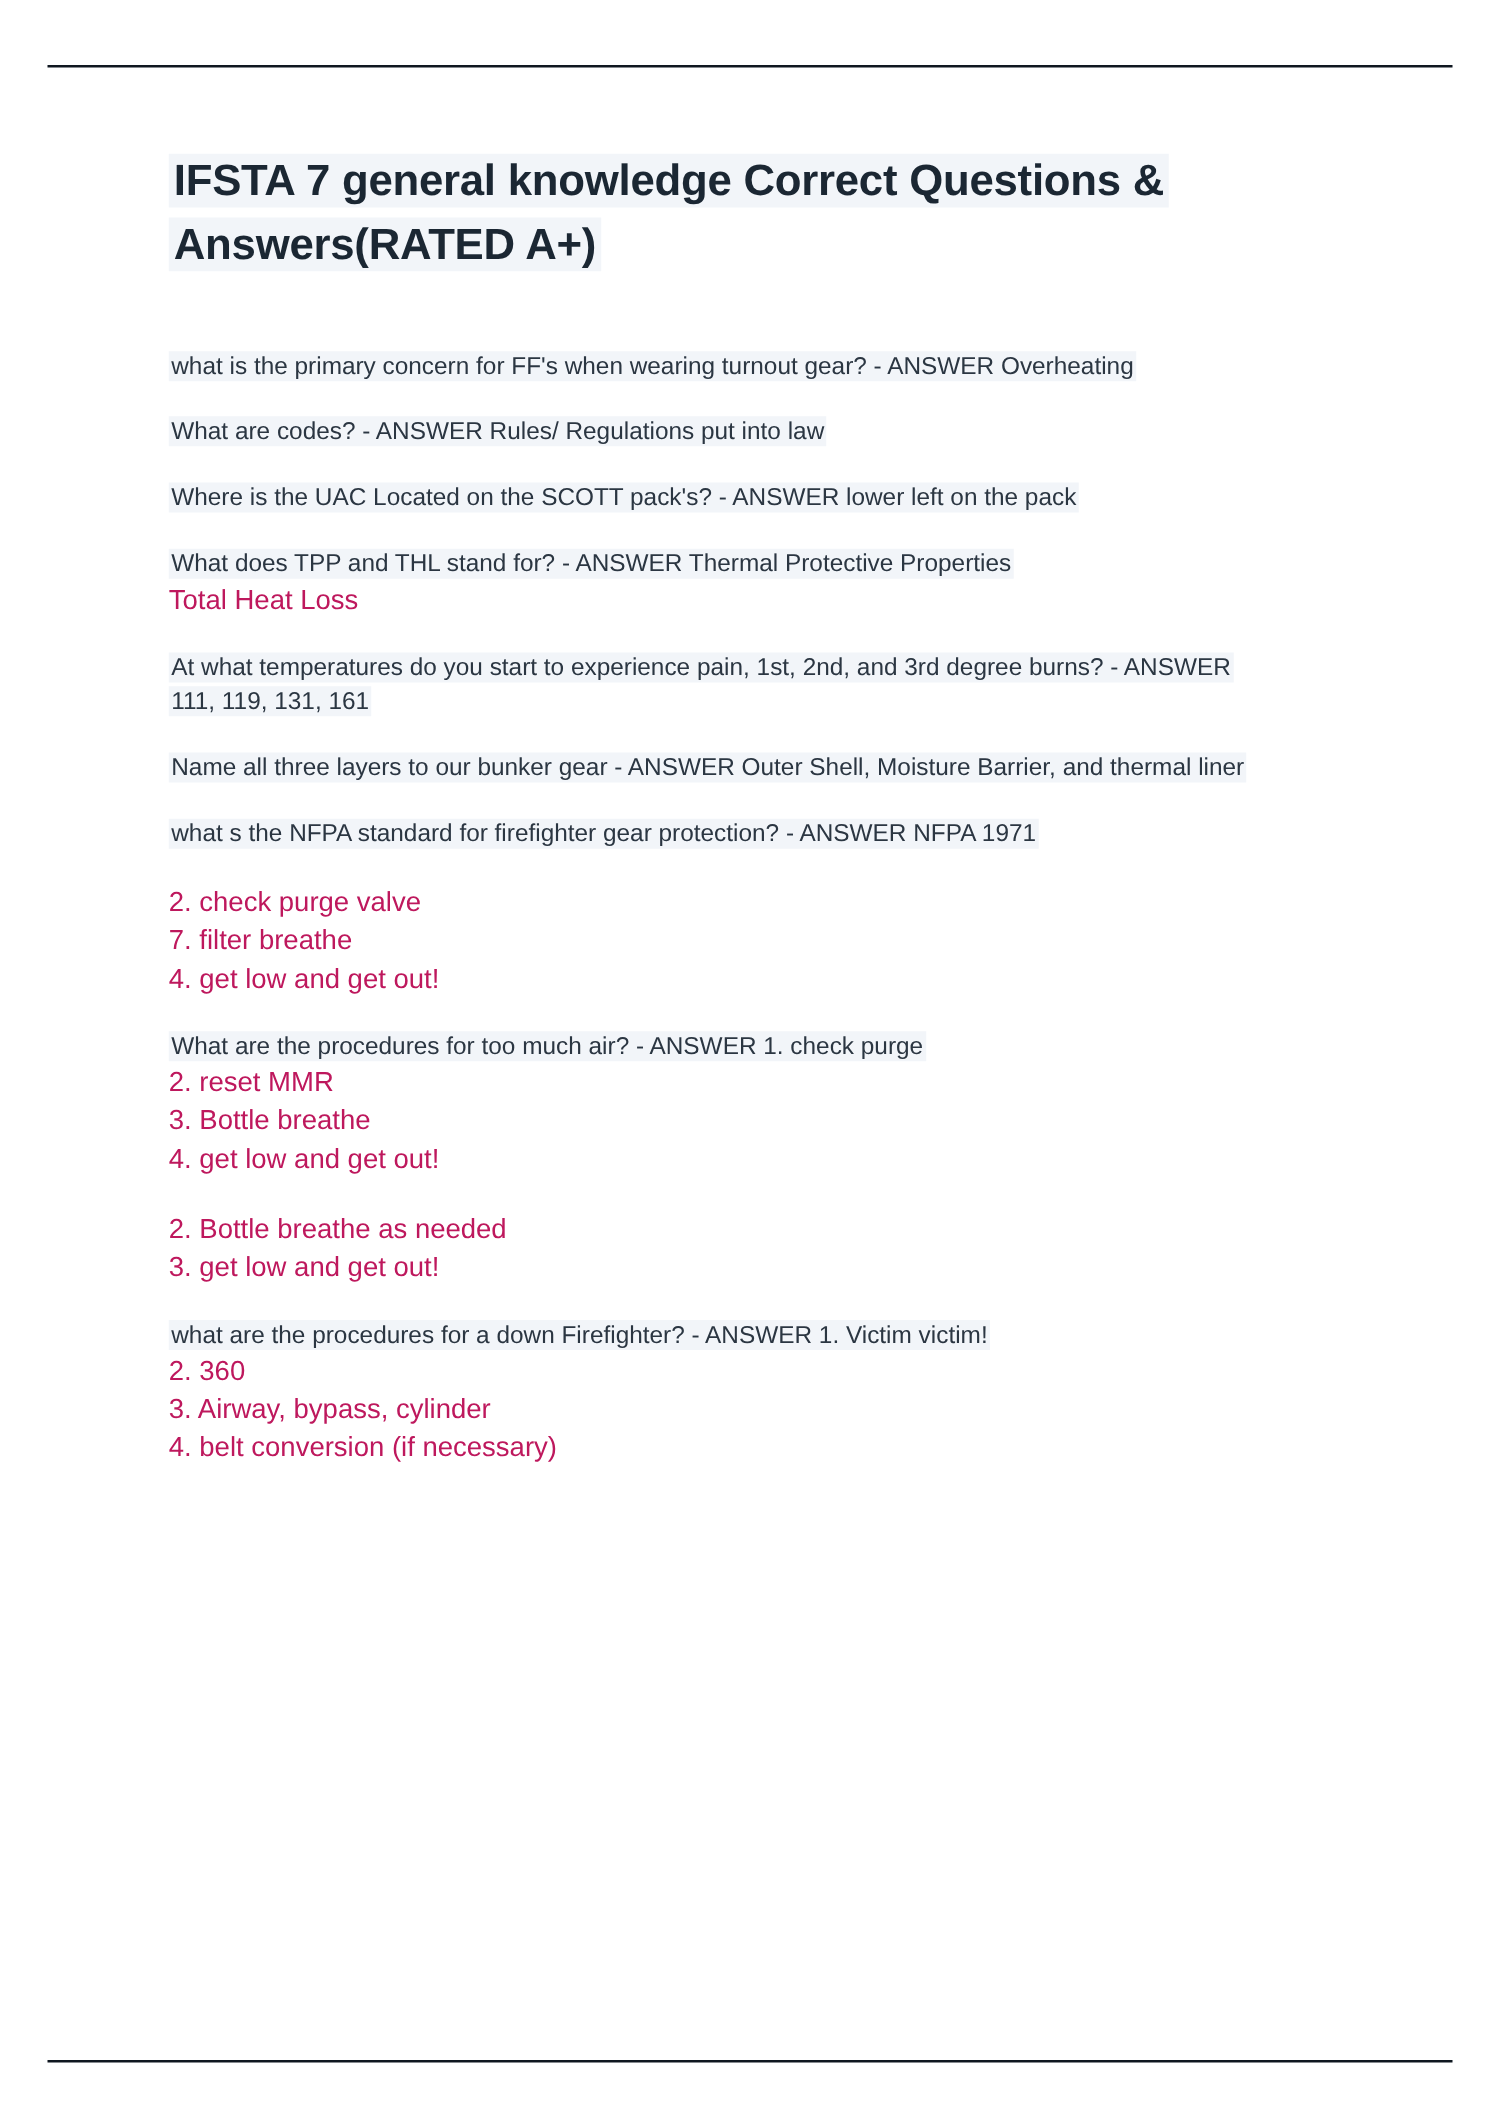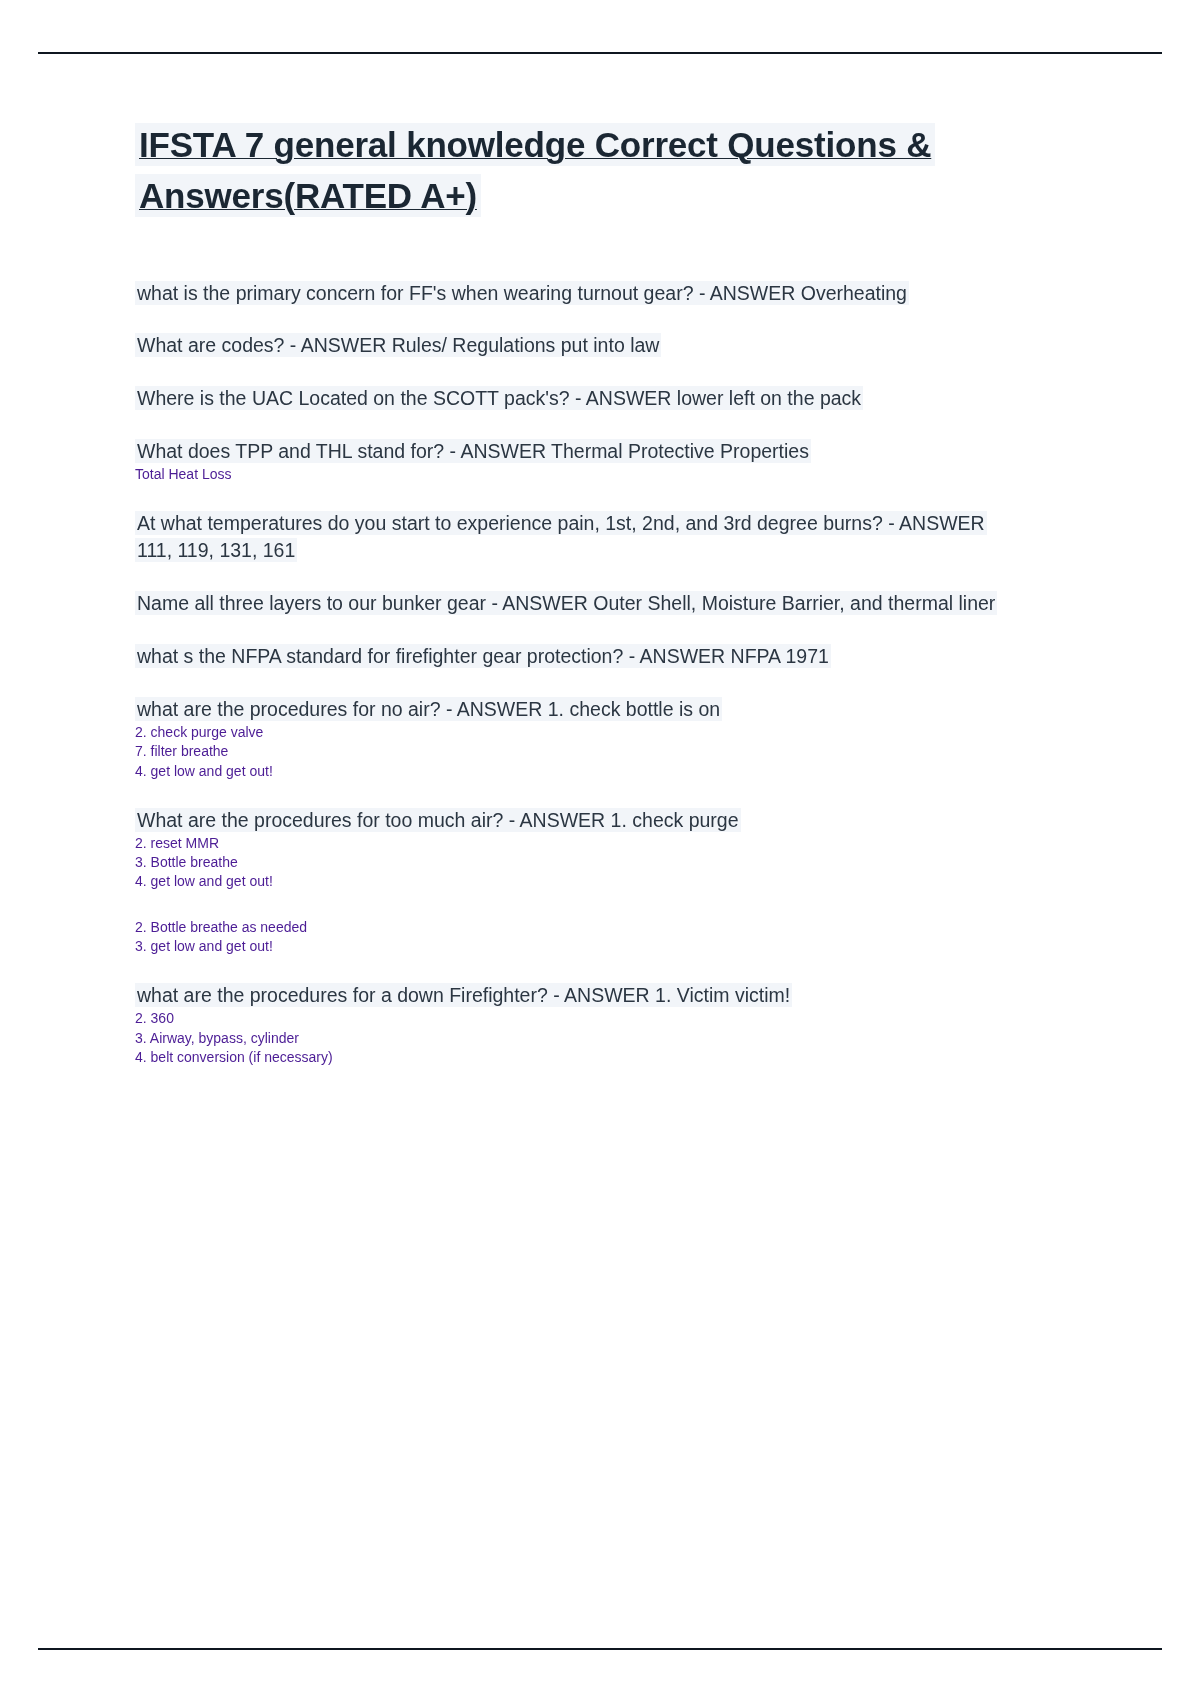--- a/index.html
+++ b/index.html
@@ -49,21 +49,20 @@
     background: #f2f5f9;
     display: inline;
     box-decoration-break: clone;
     -webkit-box-decoration-break: clone;
     padding: 2px 4px;
     margin: 0;
   }
   .title-wrap {
     margin: 0 0 58px 0;
     max-width: 880px;
-    text-decoration: underline;
   }
 
   .qa-list {
     margin: 0;
     padding: 0;
     list-style: none;
   }
   .qa-item {
     margin: 0 0 26px 0;
   }
@@ -72,23 +71,23 @@
     line-height: 1.38;
     color: #2b3642;
   }
   .qa-line .hl {
     background: #f2f5f9;
     box-decoration-break: clone;
     -webkit-box-decoration-break: clone;
     padding: 1px 2px;
   }
   .qa-sub {
-    font-size: 14px;
+    font-size: 22px;
     line-height: 1.38;
-    color: #4c1d95;
+    color: #be185d;
   }
 </style>
 </head>
 <body>
 
 <div class="page">
 
   <div class="rule rule-top"></div>
   <div class="rule rule-bottom"></div>
 
@@ -115,21 +114,20 @@
         <div class="qa-item">
           <div class="qa-line"><span class="hl">At what temperatures do you start to experience pain, 1st, 2nd, and 3rd degree burns? - ANSWER 111, 119, 131, 161</span></div>
         </div>
         <div class="qa-item">
           <div class="qa-line"><span class="hl">Name all three layers to our bunker gear - ANSWER Outer Shell, Moisture Barrier, and thermal liner</span></div>
         </div>
         <div class="qa-item">
           <div class="qa-line"><span class="hl">what s the NFPA standard for firefighter gear protection? - ANSWER NFPA 1971</span></div>
         </div>
         <div class="qa-item">
-          <div class="qa-line"><span class="hl">what are the procedures for no air? - ANSWER 1. check bottle is on</span></div>
           <div class="qa-sub">2. check purge valve</div>
           <div class="qa-sub">7. filter breathe</div>
           <div class="qa-sub">4. get low and get out!</div>
         </div>
         <div class="qa-item">
           <div class="qa-line"><span class="hl">What are the procedures for too much air? - ANSWER 1. check purge</span></div>
           <div class="qa-sub">2. reset MMR</div>
           <div class="qa-sub">3. Bottle breathe</div>
           <div class="qa-sub">4. get low and get out!</div>
         </div>

